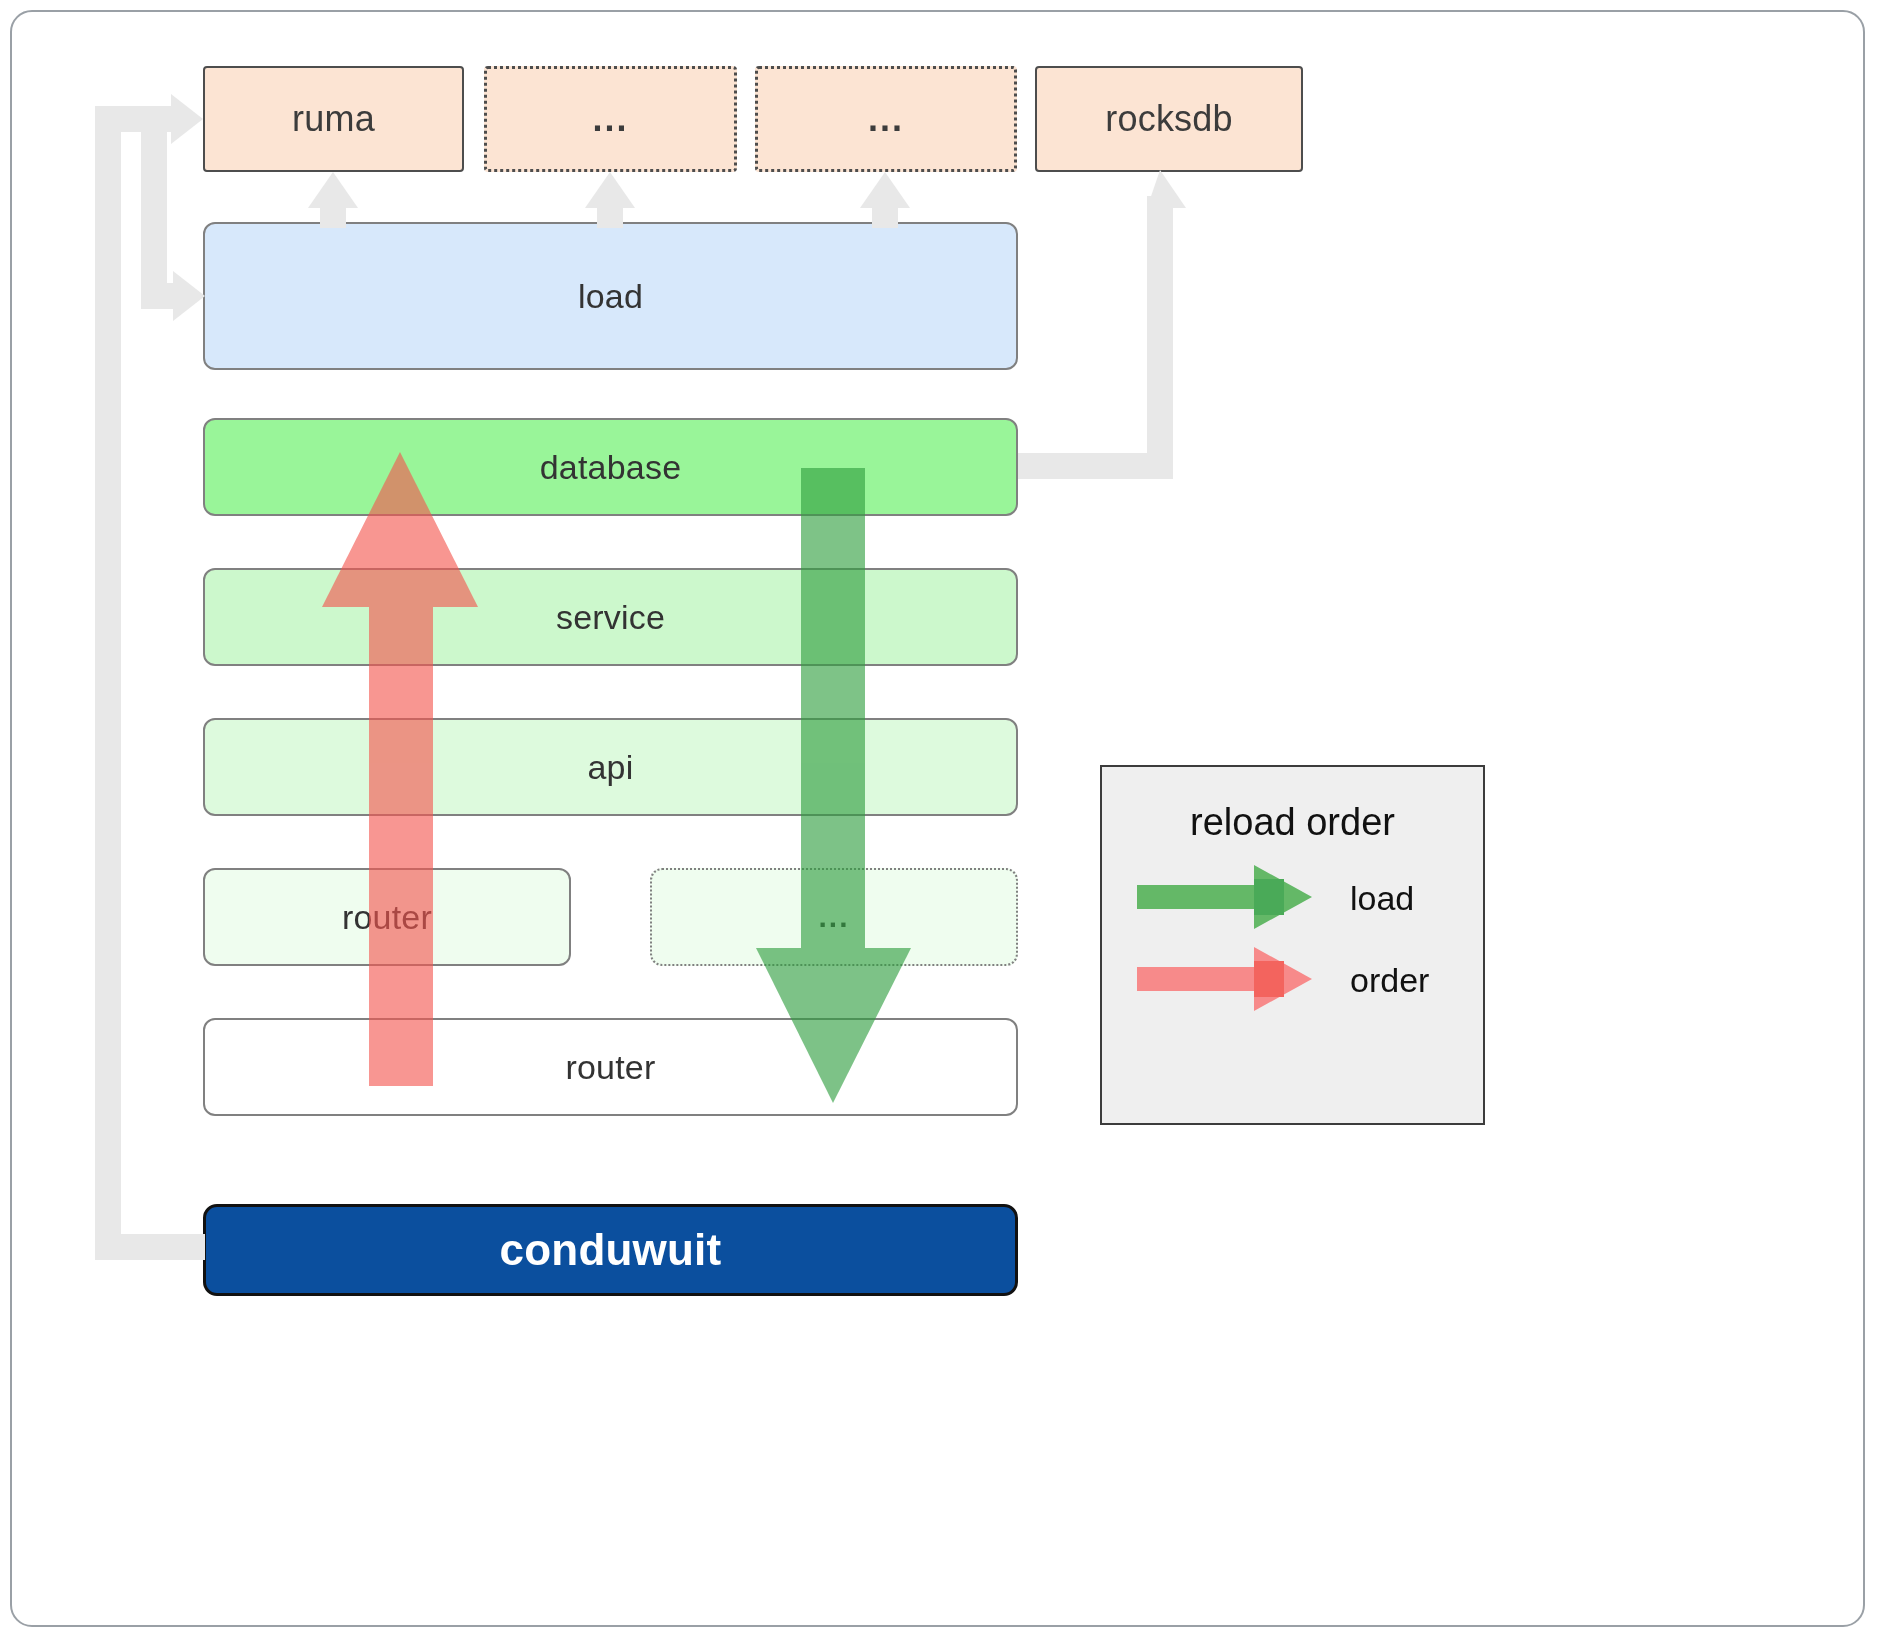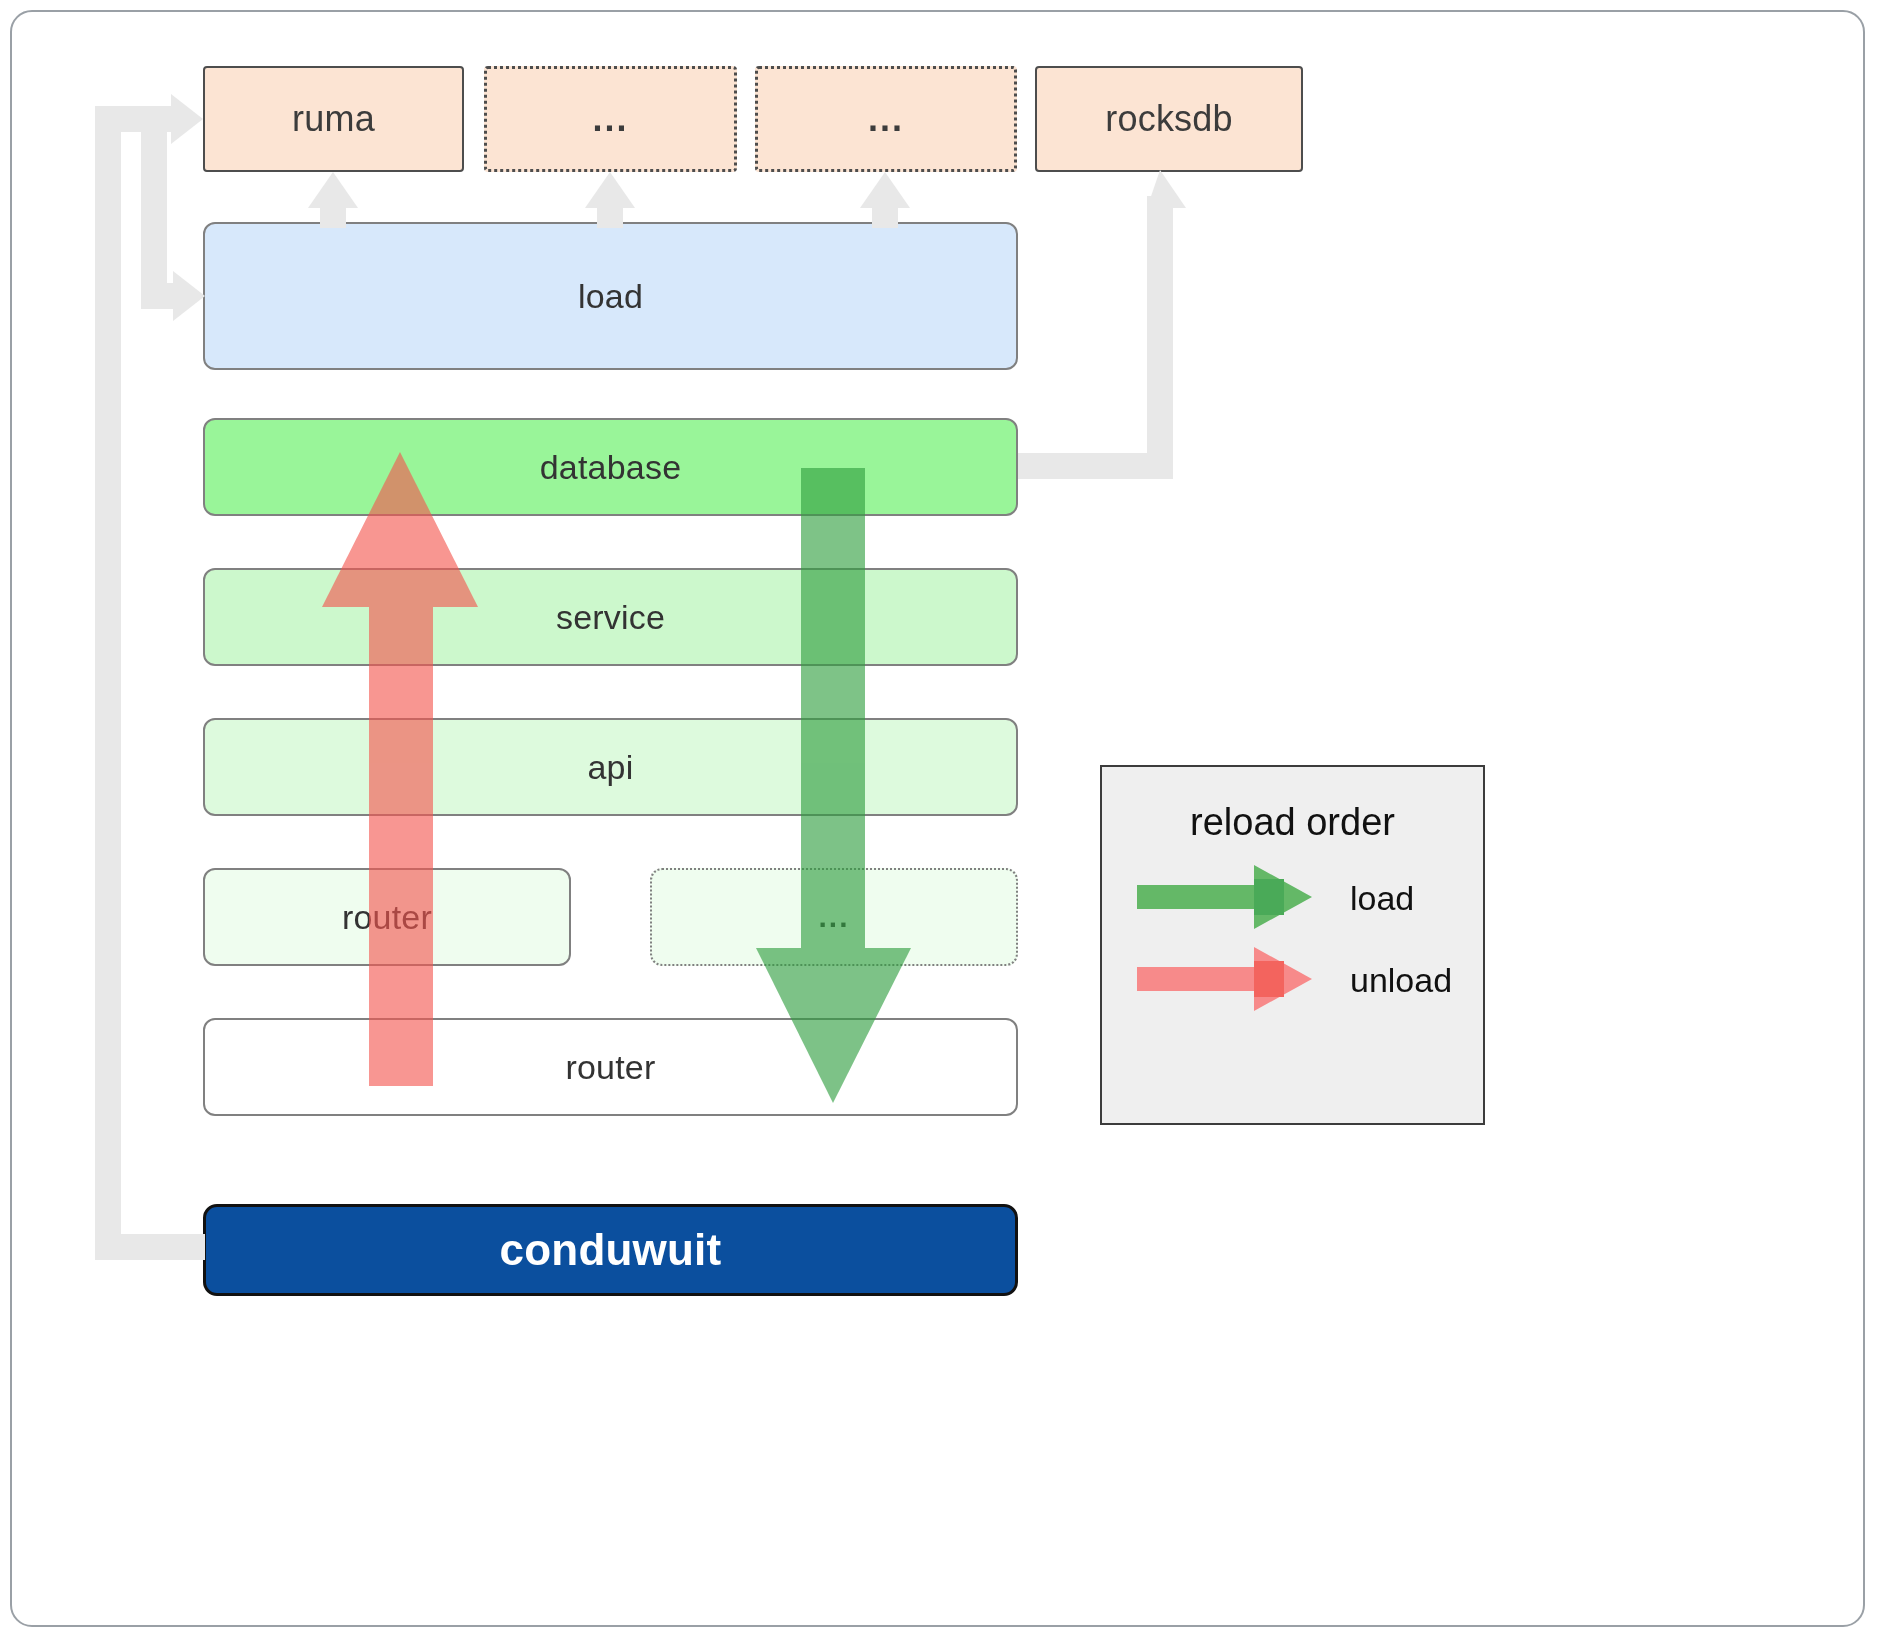--- a/index.html
+++ b/index.html
@@ -125,15 +125,15 @@
         <rect x="152" y="112" width="30" height="36" fill="#2e9e3e"></rect>
       </g>
       <g opacity="0.9">
         <rect x="35" y="200" width="135" height="24" fill="#f88080"></rect>
         <polygon points="210,212 152,180 152,244" fill="#f88080"></polygon>
         <rect x="152" y="194" width="30" height="36" fill="#f4564f"></rect>
       </g>
     </svg>
 
     <div class="ltext" style="left:248px;top:112px;text-align:right;">load</div>
-    <div class="ltext" style="left:248px;top:194px;">unload</div>
+    <div class="ltext" style="left:248px;top:194px;">order</div>
   </div>
 </div>
 
 </body></html>

